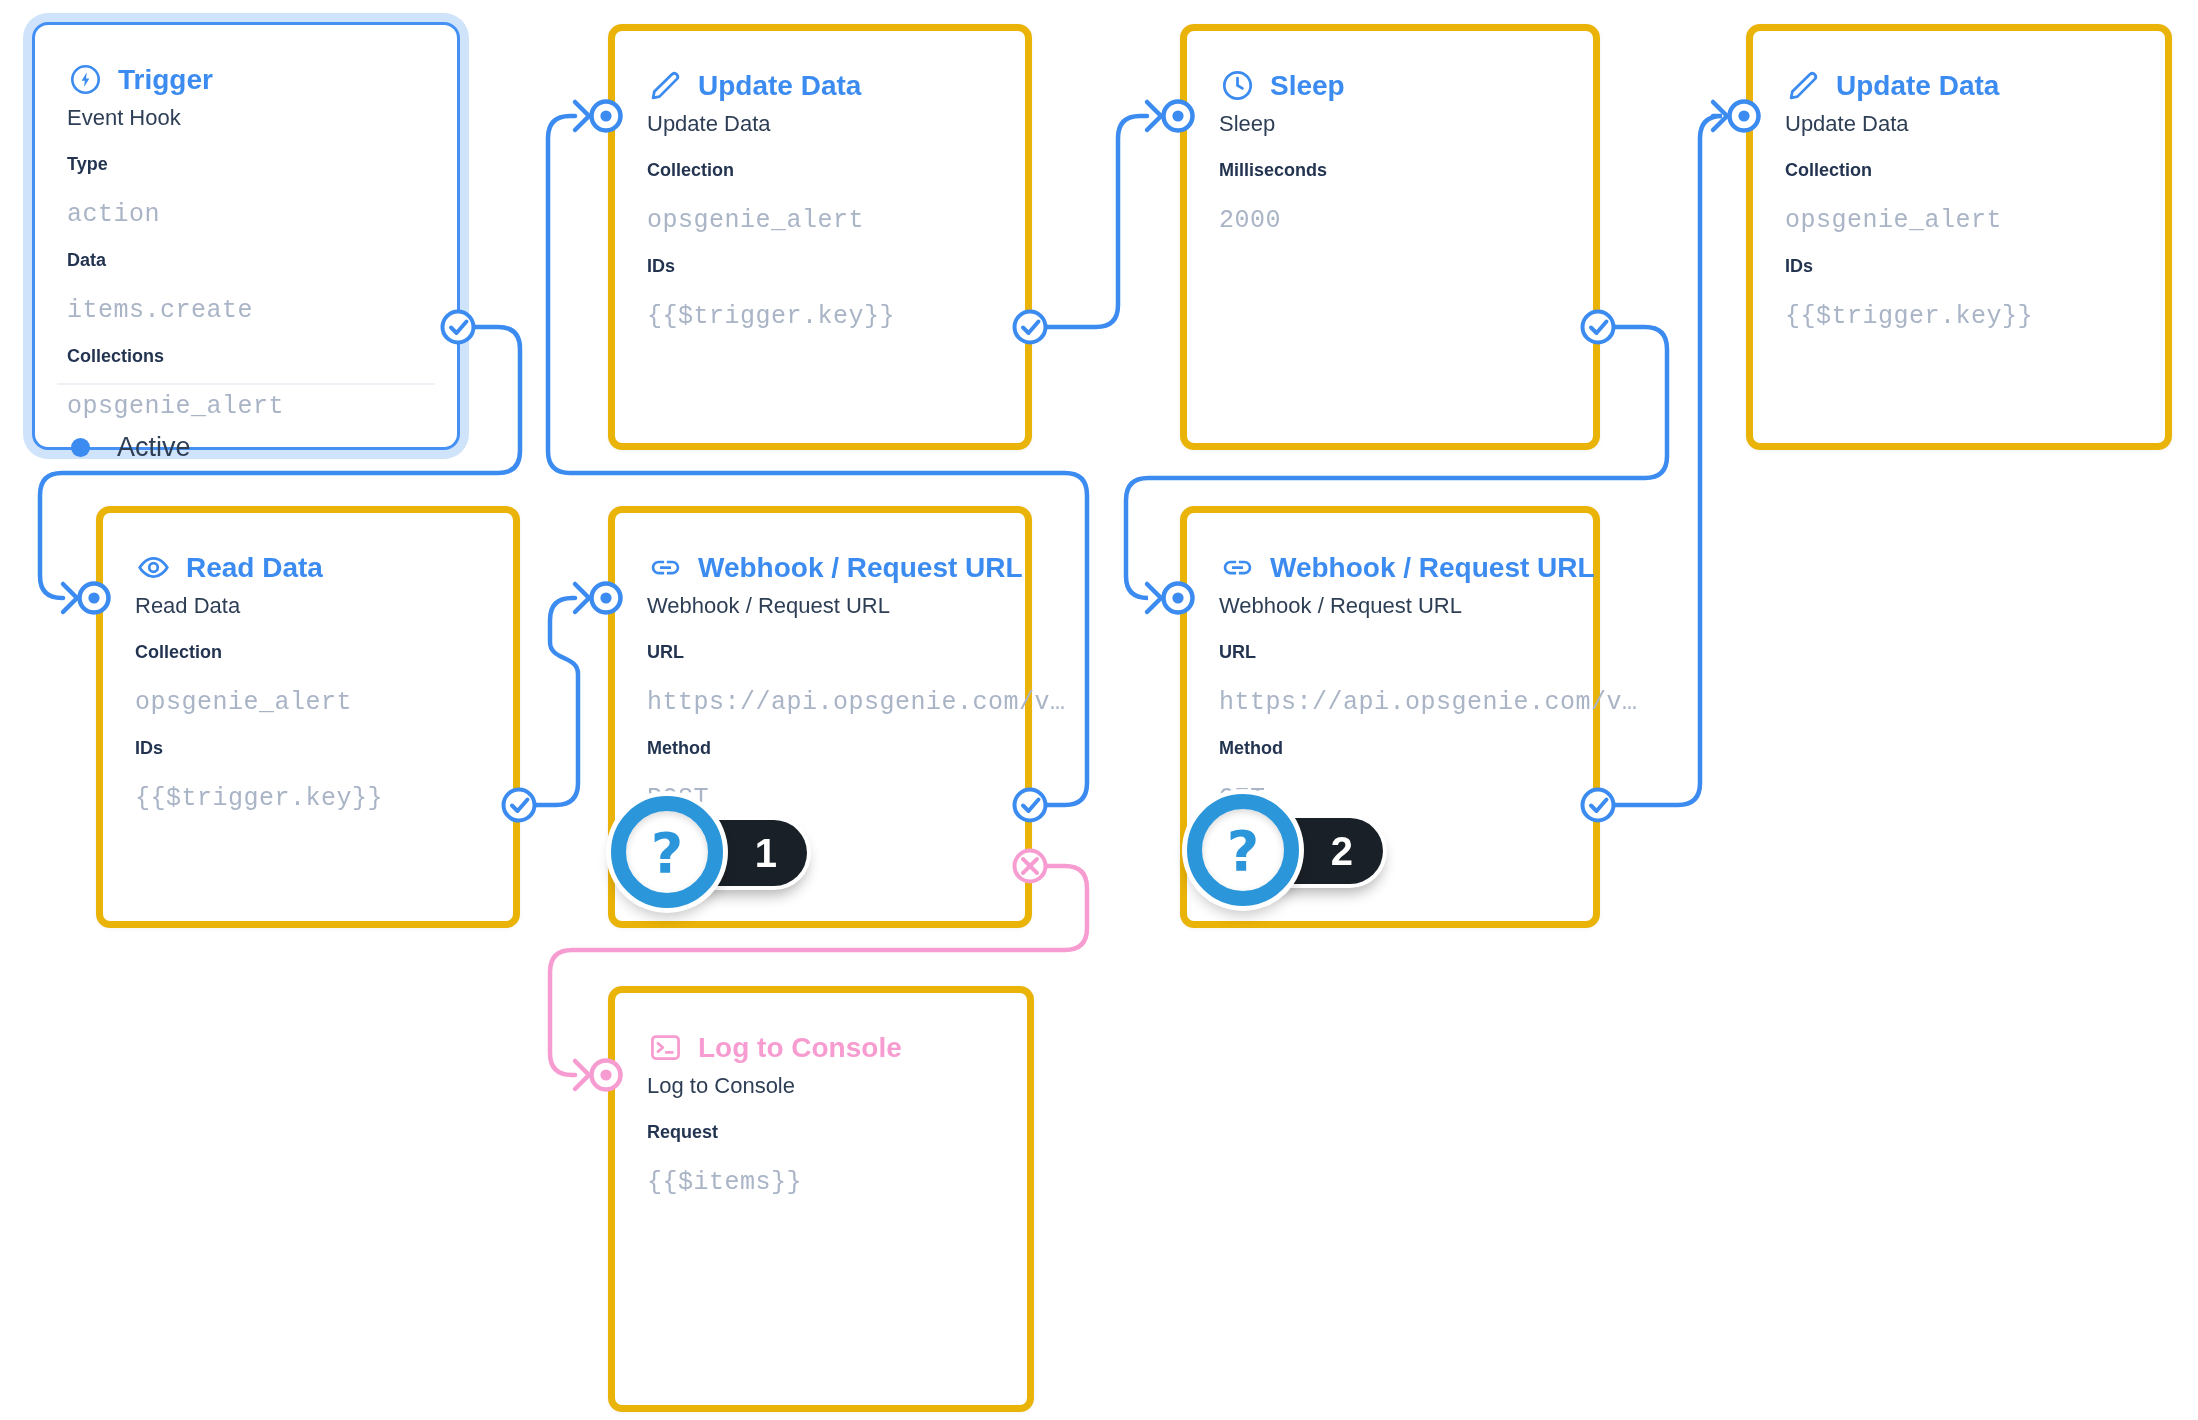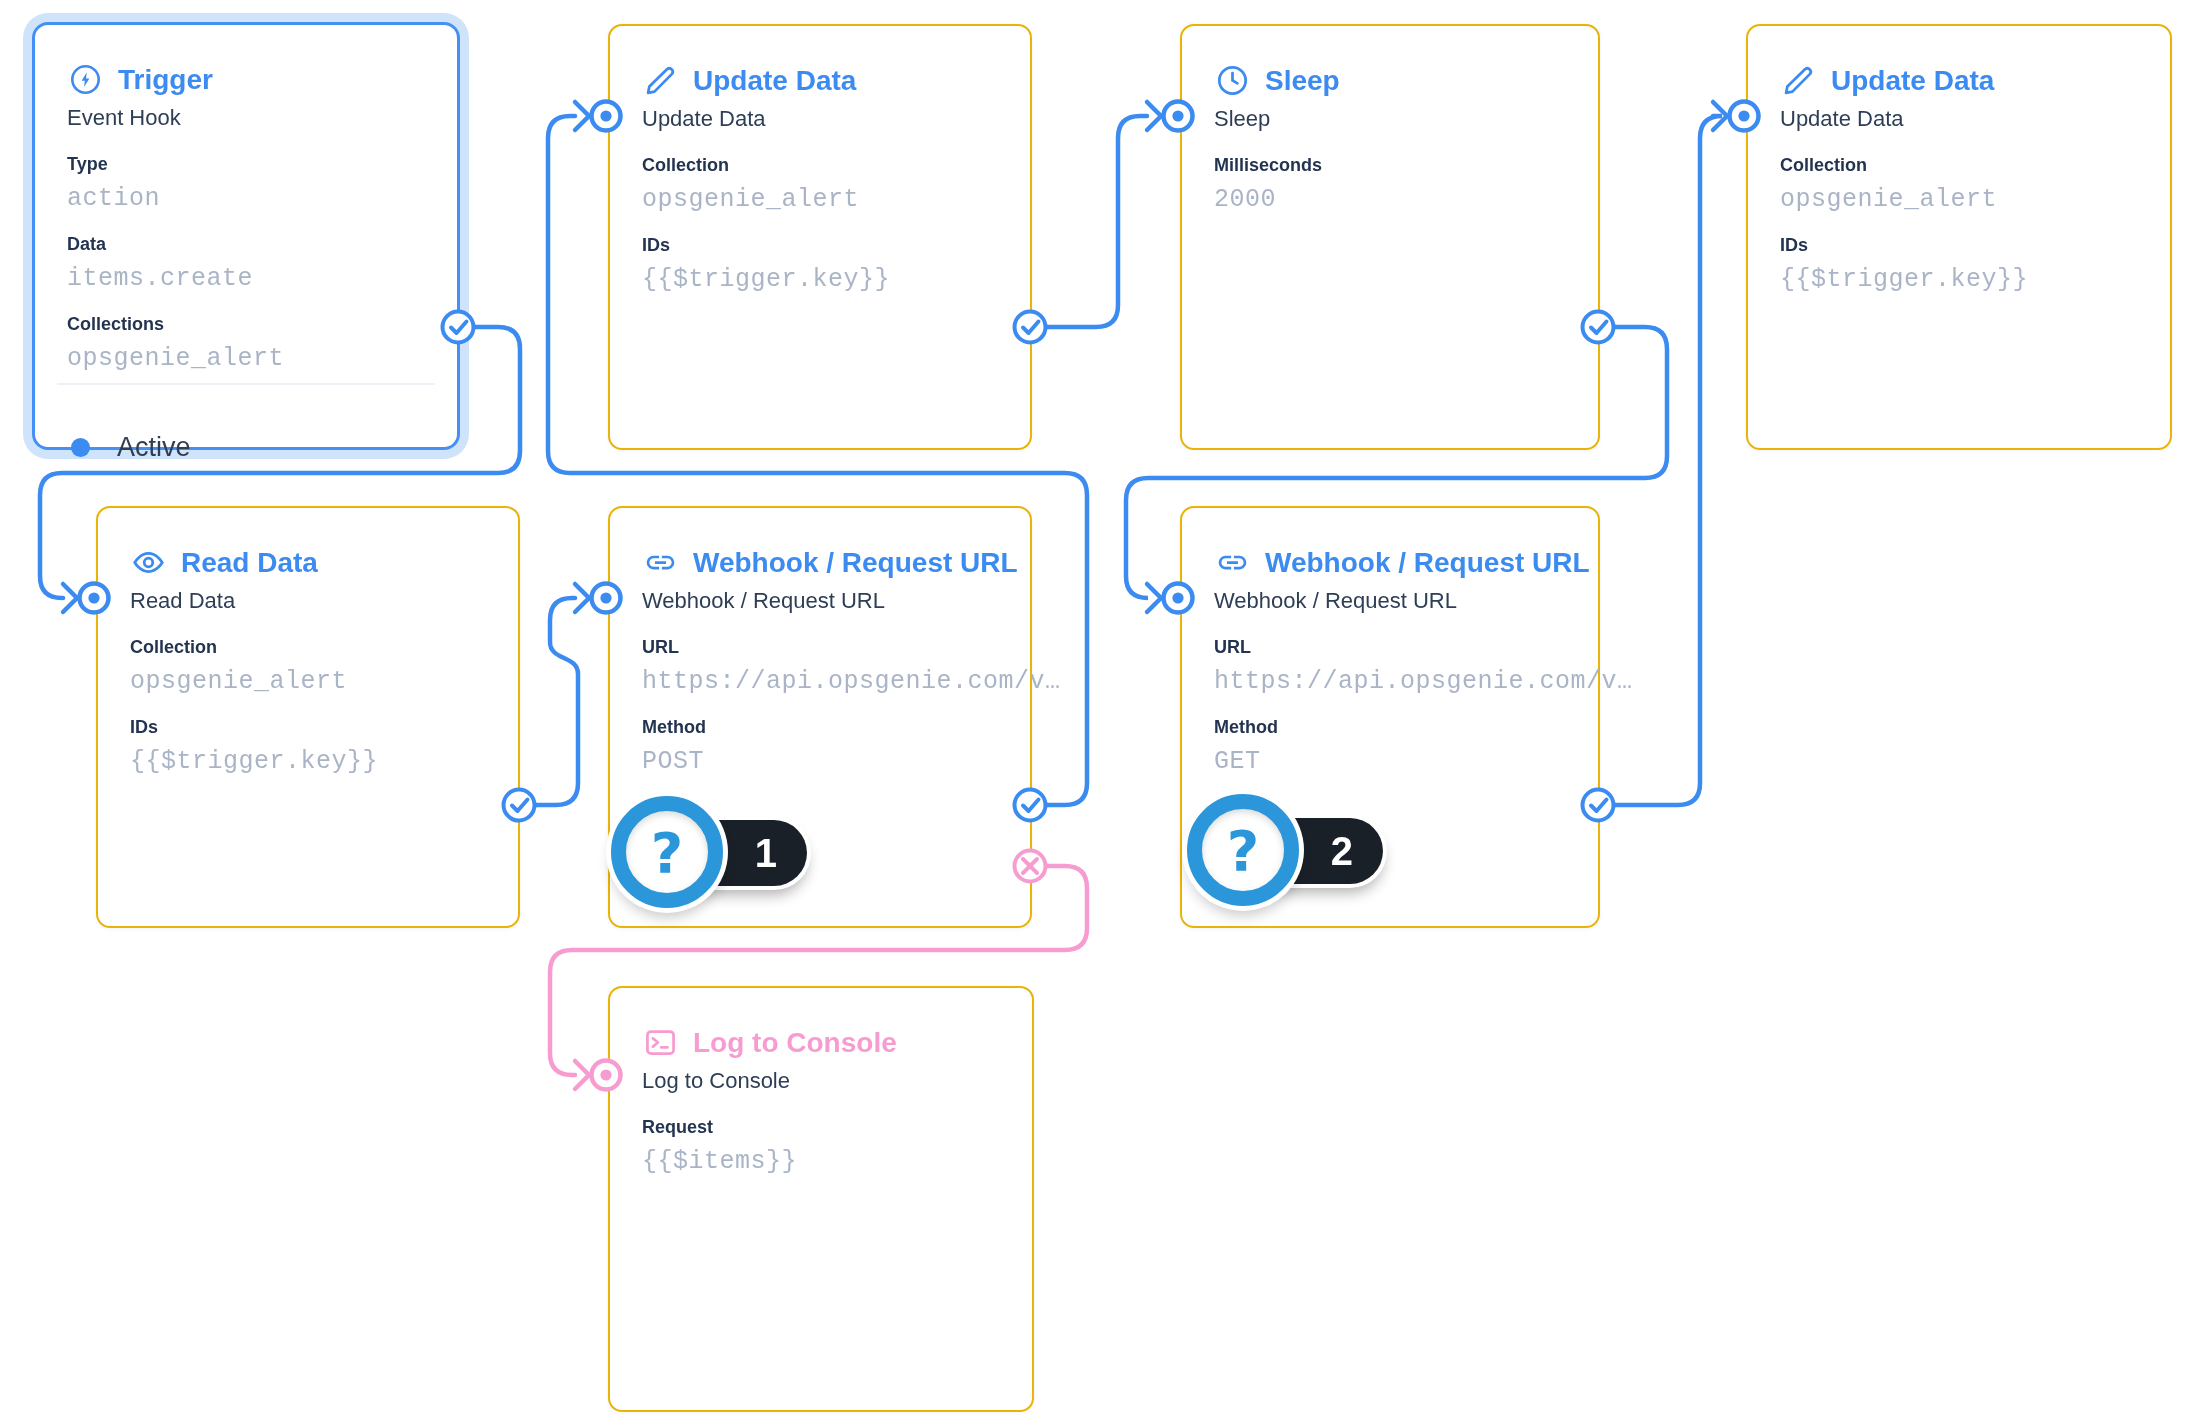--- a/index.html
+++ b/index.html
@@ -1,33 +1,33 @@
 <!DOCTYPE html>
 <html><head>
 <meta charset="utf-8">
 <style>
   html,body{margin:0;padding:0;background:#fff;}
   .canvas{position:relative;width:2198px;height:1420px;background:#ffffff;overflow:hidden;
           font-family:"Liberation Sans",sans-serif;}
 
   
-  .card{position:absolute;background:#fff;border:2px solid #eab308;border-radius:14px;
+  .card{position:absolute;background:#fff;border:7px solid #eab308;border-radius:14px;
         box-shadow:0 1px 4px rgba(25,39,60,.05);box-sizing:border-box;z-index:2;}
   .card.selected{border:3px solid #4490f4;border-radius:16px;
         box-shadow:0 0 0 9px #cfe3fb;}
   .hdr{position:absolute;left:34px;top:38px;display:flex;align-items:center;gap:16px;
        font-size:28px;font-weight:700;color:#3b8bf0;white-space:nowrap;}
   .hdr .ic{display:flex;align-items:center;}
   .hdr svg{width:33px;height:33px;}
   .card.pink .hdr{color:#f79cd0;}
   .body{position:absolute;left:32px;top:76px;right:20px;}
   .nm{font-size:22px;color:#2d3e55;line-height:34px;white-space:nowrap;}
   .fl{font-size:18px;font-weight:700;color:#233450;line-height:33px;margin-top:13px;white-space:nowrap;}
   .fv{font-size:25px;font-family:"Liberation Mono","DejaVu Sans Mono",monospace;color:#a9b4c6;
-      line-height:32px;margin-top:2px;white-space:nowrap;letter-spacing:.5px;}
+      line-height:32px;margin-top:18px;white-space:nowrap;letter-spacing:.5px;}
   .divider{position:absolute;left:22px;right:22px;top:358px;height:0;border-top:2px solid #eef1f5;}
   .status{position:absolute;left:36px;top:378px;height:46px;display:flex;align-items:center;margin-top:21px;}
   .dot{width:19px;height:19px;border-radius:50%;background:#3b8bf0;margin-right:27px;}
   .status span{font-size:27px;color:#2d3e55;}
 
   
   svg.flowlines{position:absolute;left:0;top:0;z-index:3;pointer-events:none;}
 
   
   .badge{position:absolute;z-index:5;width:260px;height:116px;}

